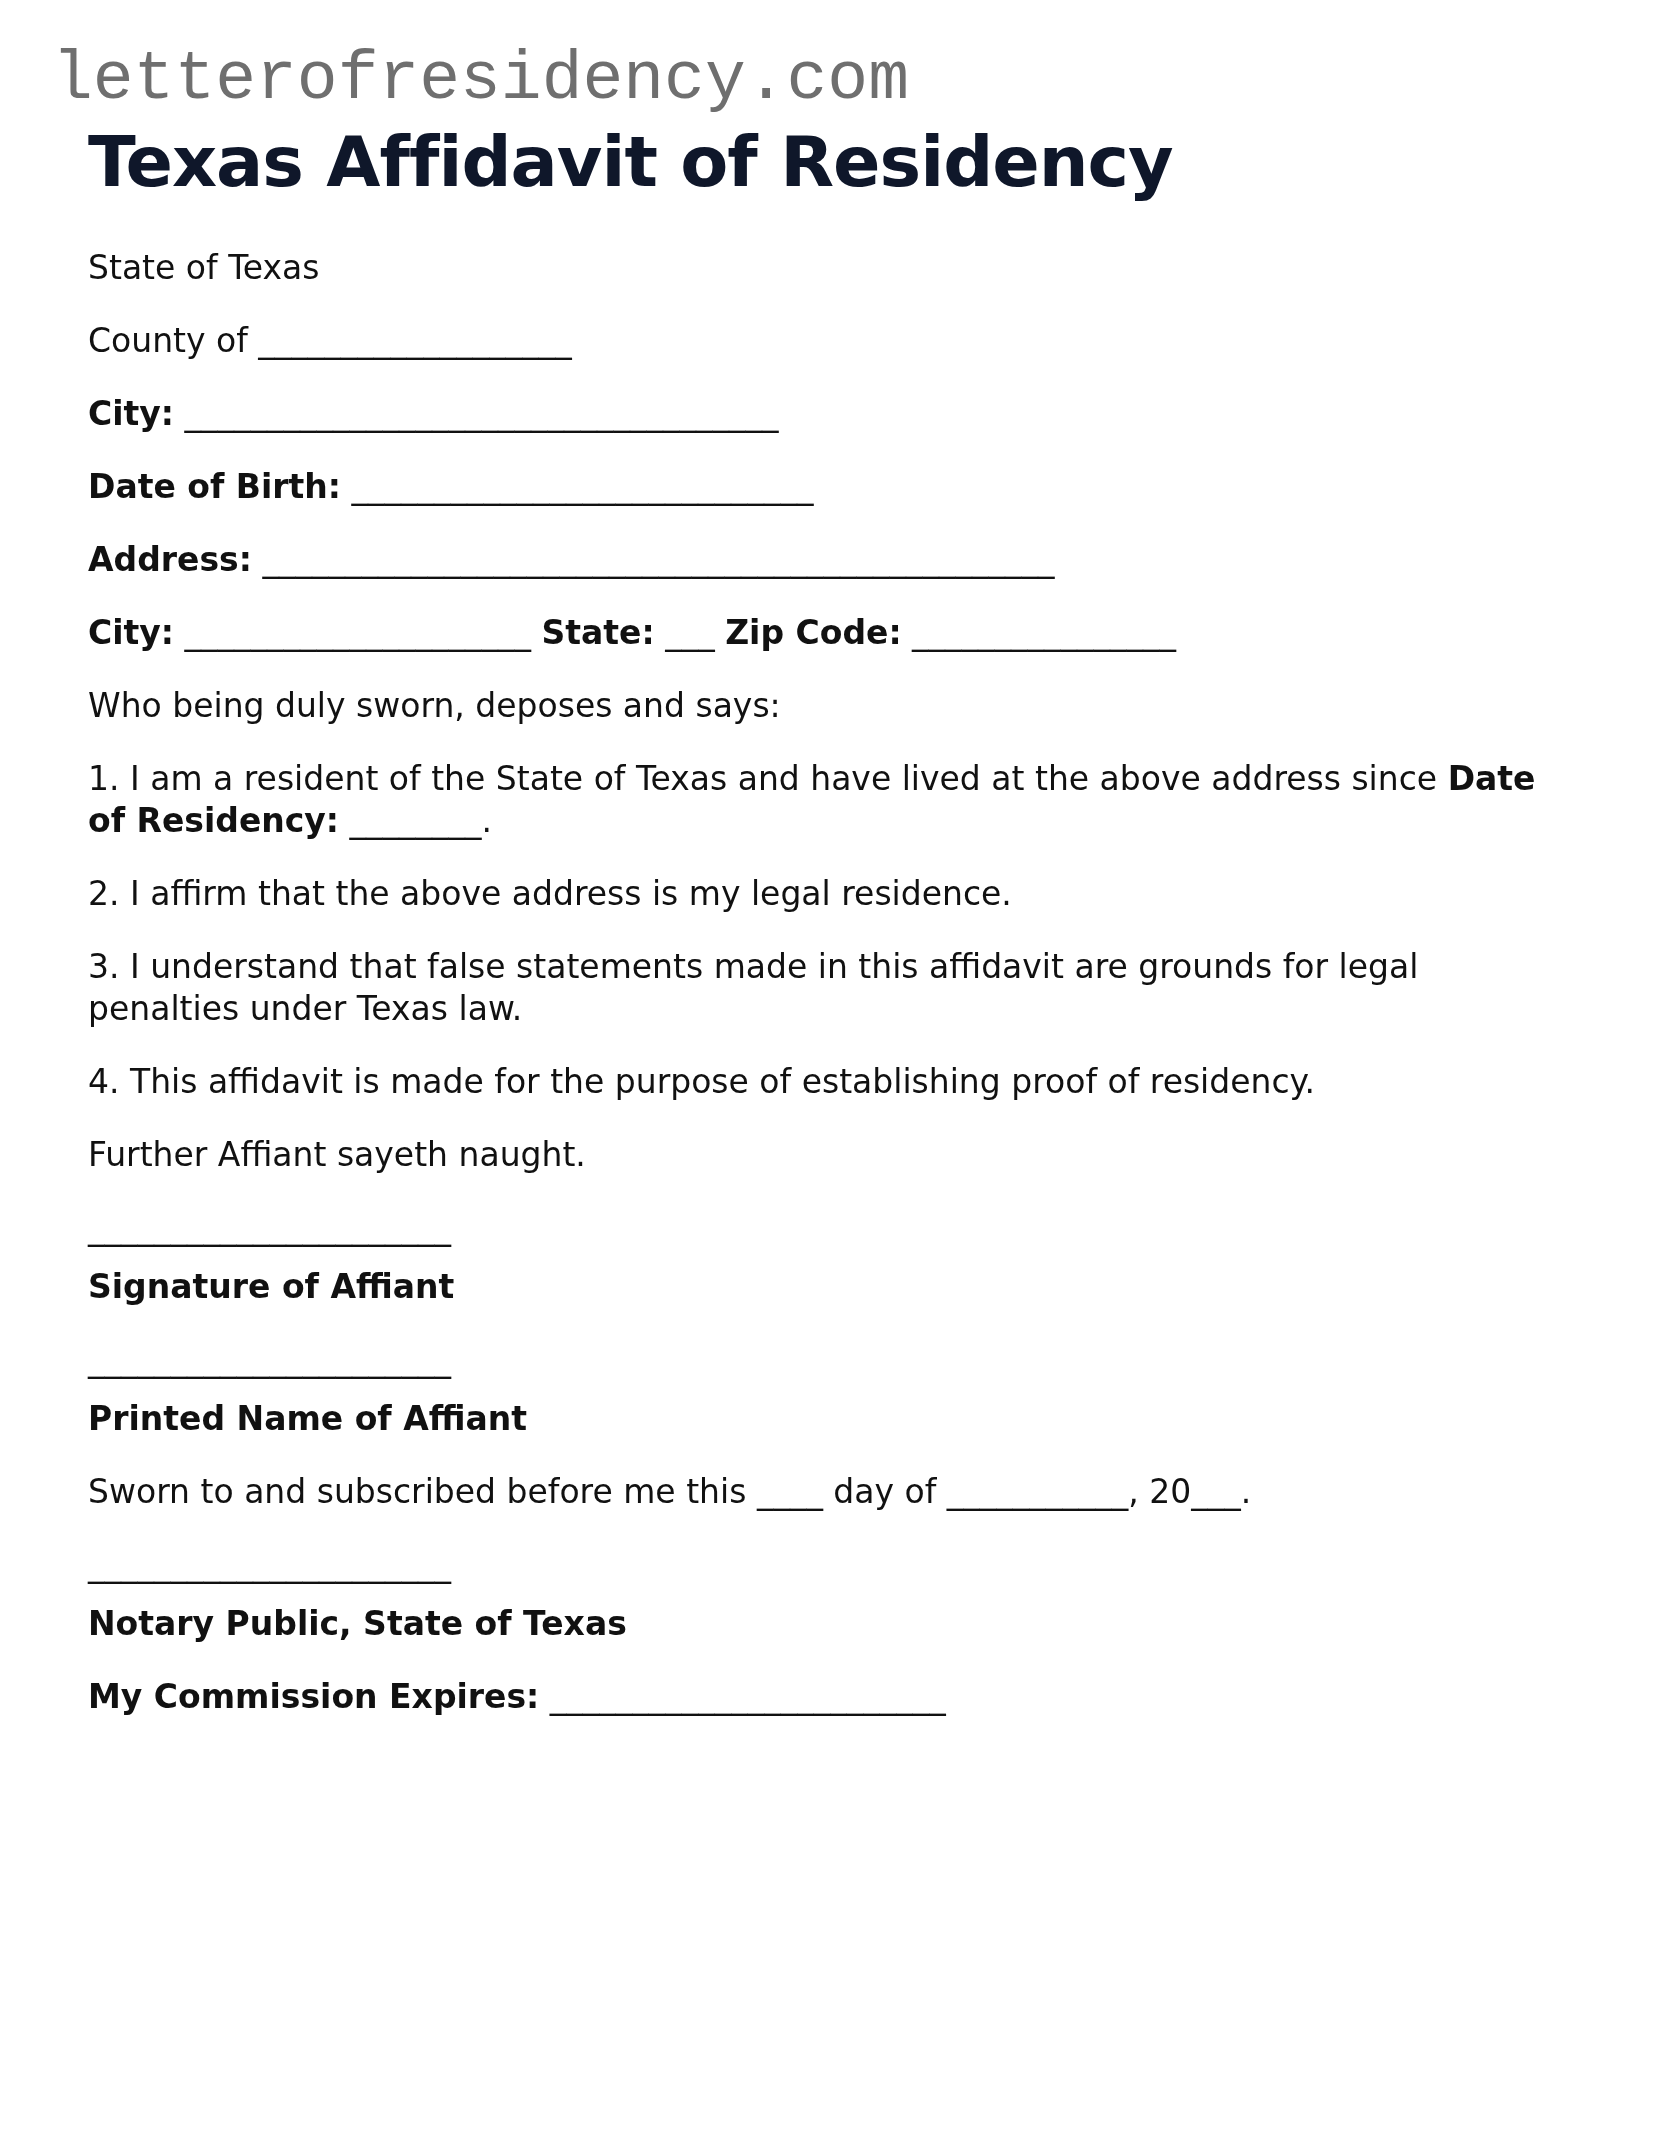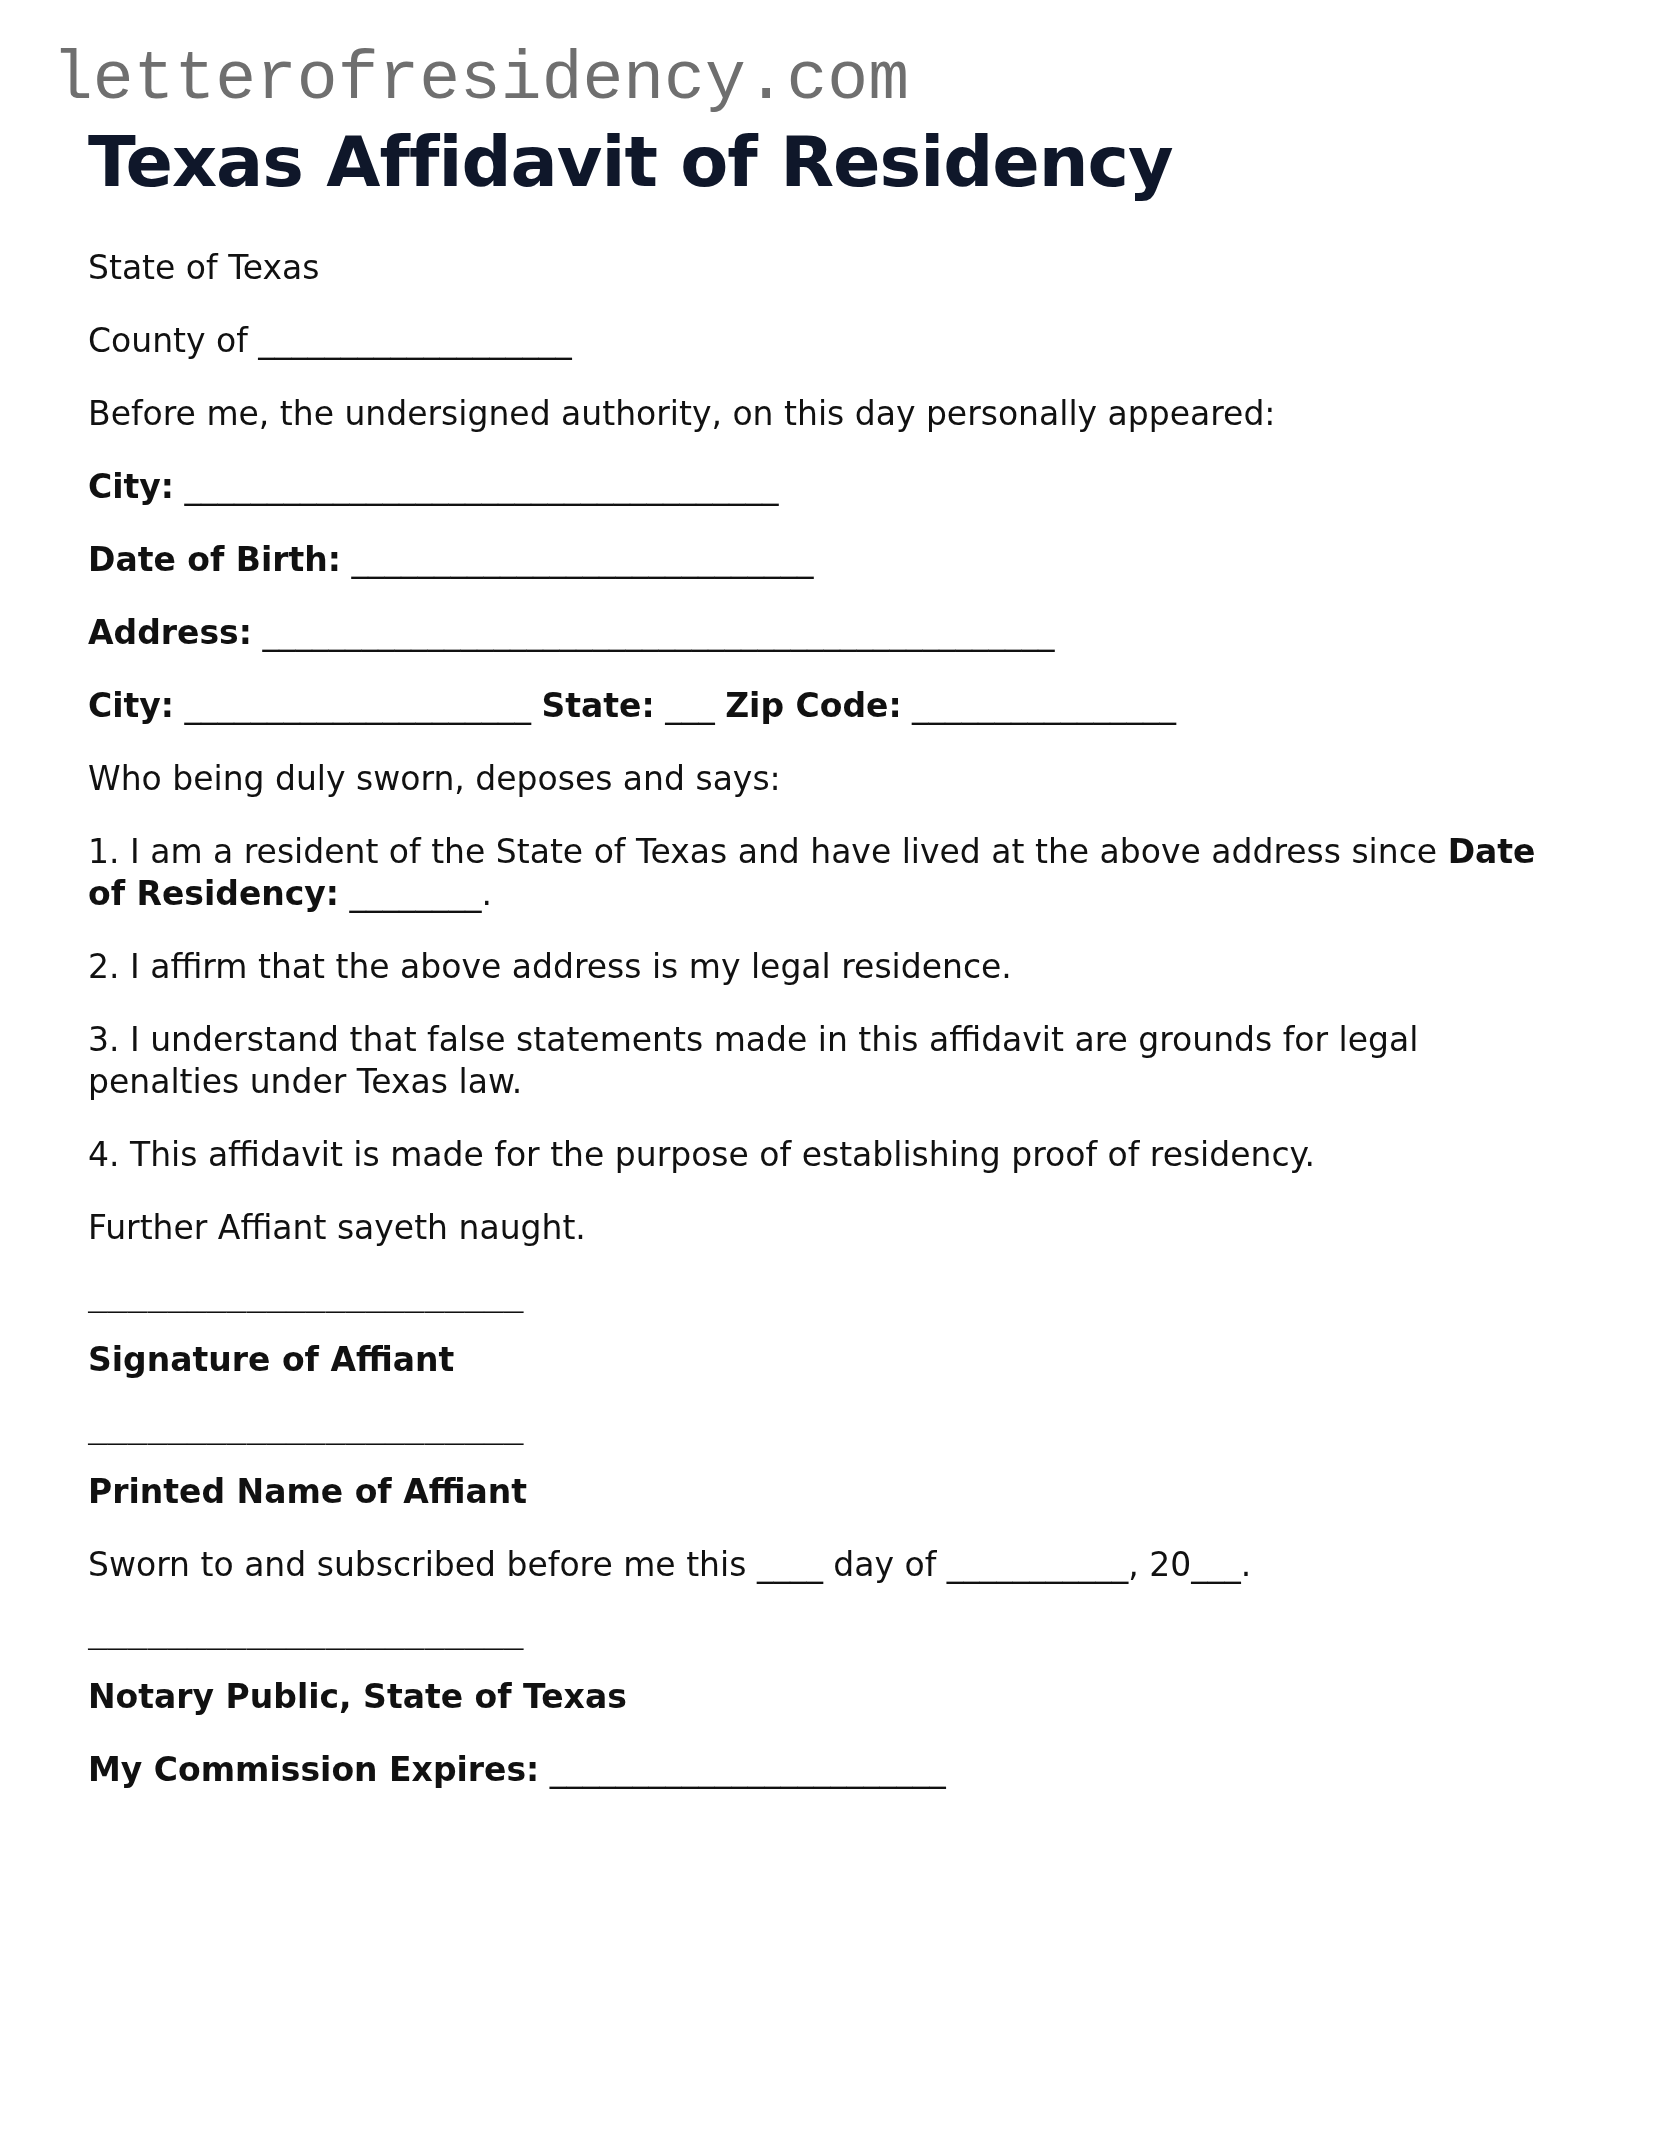--- a/index.html
+++ b/index.html
@@ -40,38 +40,36 @@
     line-height: 42px;
     margin: 0 0 31px 0;
     white-space: pre-wrap;
     word-break: normal;
   }
   p.line .lbl { font-weight: bold; }
   p.rule {
     margin-top: 25px;
     margin-bottom: 17px;
     letter-spacing: 0;
-    font-family: Liberation Mono, monospace;
   }
   .blank { color: #111111; }
 </style>
 </head>
 <body>
 
 <div class="page">
 
   <div class="brand">letterofresidency.com</div>
 
   <h1 class="doc-title">Texas Affidavit of Residency</h1>
 
   <p class="line">State of Texas</p>
 
   <p class="line"><span>County of</span><span class="blank"> ___________________</span></p>
 
-  <p class="line">Before me, the undersigned authority, on this day personally appeared:</p>
 
   <p class="line"><span class="lbl">City:</span><span class="blank"> ____________________________________</span></p>
 
   <p class="line"><span class="lbl">Date of Birth:</span><span class="blank"> ____________________________</span></p>
 
   <p class="line"><span class="lbl">Address:</span><span class="blank"> ________________________________________________</span></p>
 
   <p class="line"><span class="lbl">City:</span><span class="blank"> _____________________ </span><span class="lbl">State:</span><span class="blank"> ___ </span><span class="lbl">Zip Code:</span><span class="blank"> ________________</span></p>
 
   <p class="line">Who being duly sworn, deposes and says:</p>

